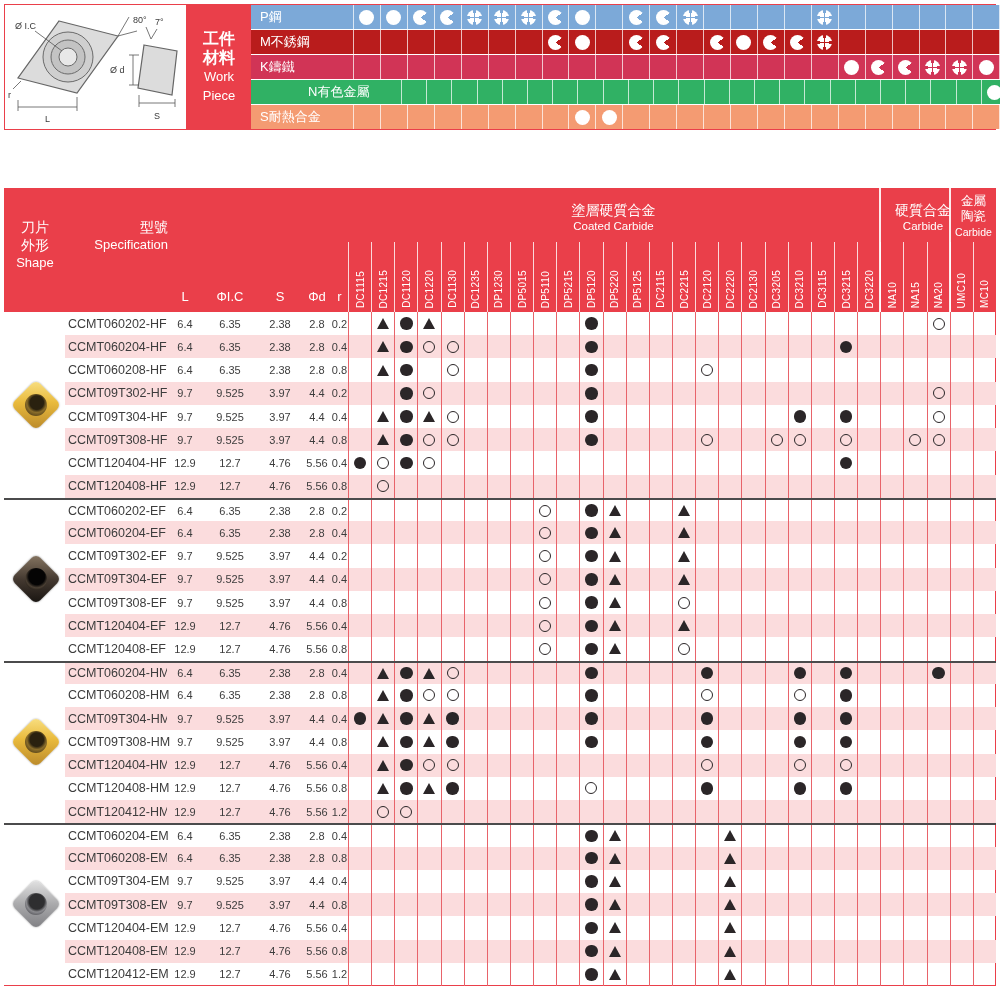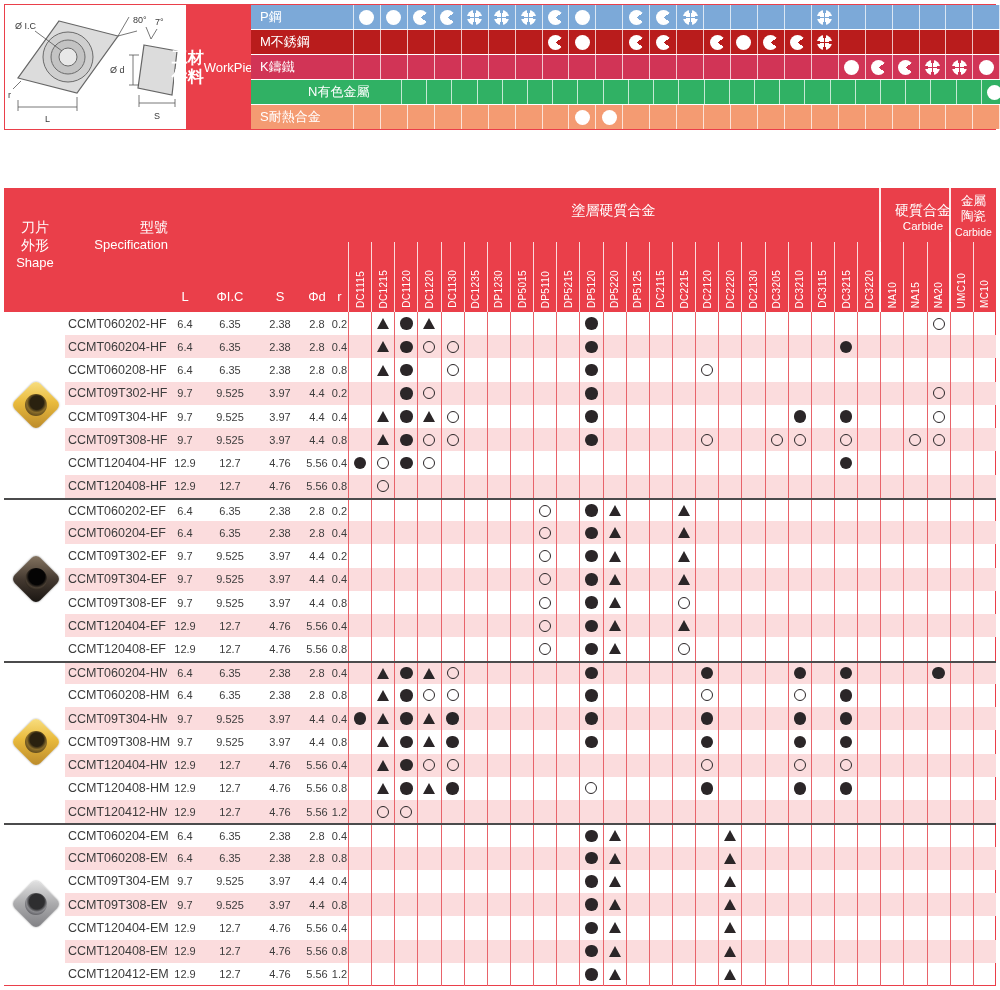--- a/index.html
+++ b/index.html
@@ -8,21 +8,21 @@
     --pink:#fbdcdd;
     --sep:#4b4b4c;
     --sym:#2b2628;
   }
   *{box-sizing:border-box;margin:0;padding:0}
   html,body{width:1000px;height:990px;background:#fff;font-family:"Liberation Sans",sans-serif;position:relative;overflow:hidden}
 
   
   .top-section{position:absolute;left:4px;top:4px;width:992px;height:126px;border:1px solid var(--red);background:#fff}
   .diagram-box{position:absolute;left:0;top:0;width:182px;height:124px;border-right:1px solid var(--red);background:#fff}
-  .wp-label{position:absolute;left:182px;top:0;width:64px;height:124px;background:var(--red);color:#fff;display:flex;flex-direction:row;align-items:center;justify-content:center;line-height:19px}
+  .wp-label{position:absolute;left:182px;top:0;width:64px;height:124px;background:var(--red);color:#fff;display:flex;flex-direction:column;align-items:center;justify-content:center;line-height:19px}
   .wp-zh{font-size:16px;font-weight:bold}
   .wp-en{font-size:13px}
   .mat-rows{position:absolute;left:246px;top:0;width:856px;height:124px;display:grid;grid-template-rows:repeat(5,1fr);row-gap:1px;background:#fff}
   .mat-row{display:grid;grid-template-columns:102px repeat(28,1fr)}
   .mat-label{color:#fff;font-size:13px;display:flex;align-items:center;padding-left:9px;white-space:nowrap}
   .mat-cell{border-left:1px solid rgba(255,255,255,.72);display:flex;align-items:center;justify-content:center}
   .top-full,.top-pac,.top-clover{width:15px;height:15px;border-radius:50%}
   .top-full{background:#fff}
   .top-pac{background:conic-gradient(#fff 0deg 56deg,transparent 56deg 124deg,#fff 124deg 360deg)}
   .top-clover{background:conic-gradient(transparent 0deg 14deg,#fff 14deg 76deg,transparent 76deg 104deg,#fff 104deg 166deg,transparent 166deg 194deg,#fff 194deg 256deg,transparent 256deg 284deg,#fff 284deg 346deg,transparent 346deg 360deg)}
@@ -363,20 +363,21 @@
       <div class="en">Specification</div>
     </div>
     <div class="size-letter" style="left:163px;width:36px">L</div>
     <div class="size-letter" style="left:199px;width:54px">ΦI.C</div>
     <div class="size-letter" style="left:253px;width:46px">S</div>
     <div class="size-letter" style="left:299px;width:28px">Φd</div>
     <div class="size-letter" style="left:327px;width:17px">r</div>
 
     <div class="grp" style="left:344px;top:14px;width:531px">
       <div class="zh">塗層硬質合金</div>
+      <div class="en">Coated Carbide</div>
     </div>
     <div class="grp" style="left:877px;top:14px;width:84px">
       <div class="zh">硬質合金</div>
       <div class="en">Carbide</div>
     </div>
     <div class="grp grp3" style="left:947px;top:6px;width:45px">
       <div class="zh">金屬</div>
       <div class="zh">陶瓷</div>
       <div class="en">Carbide</div>
     </div>

